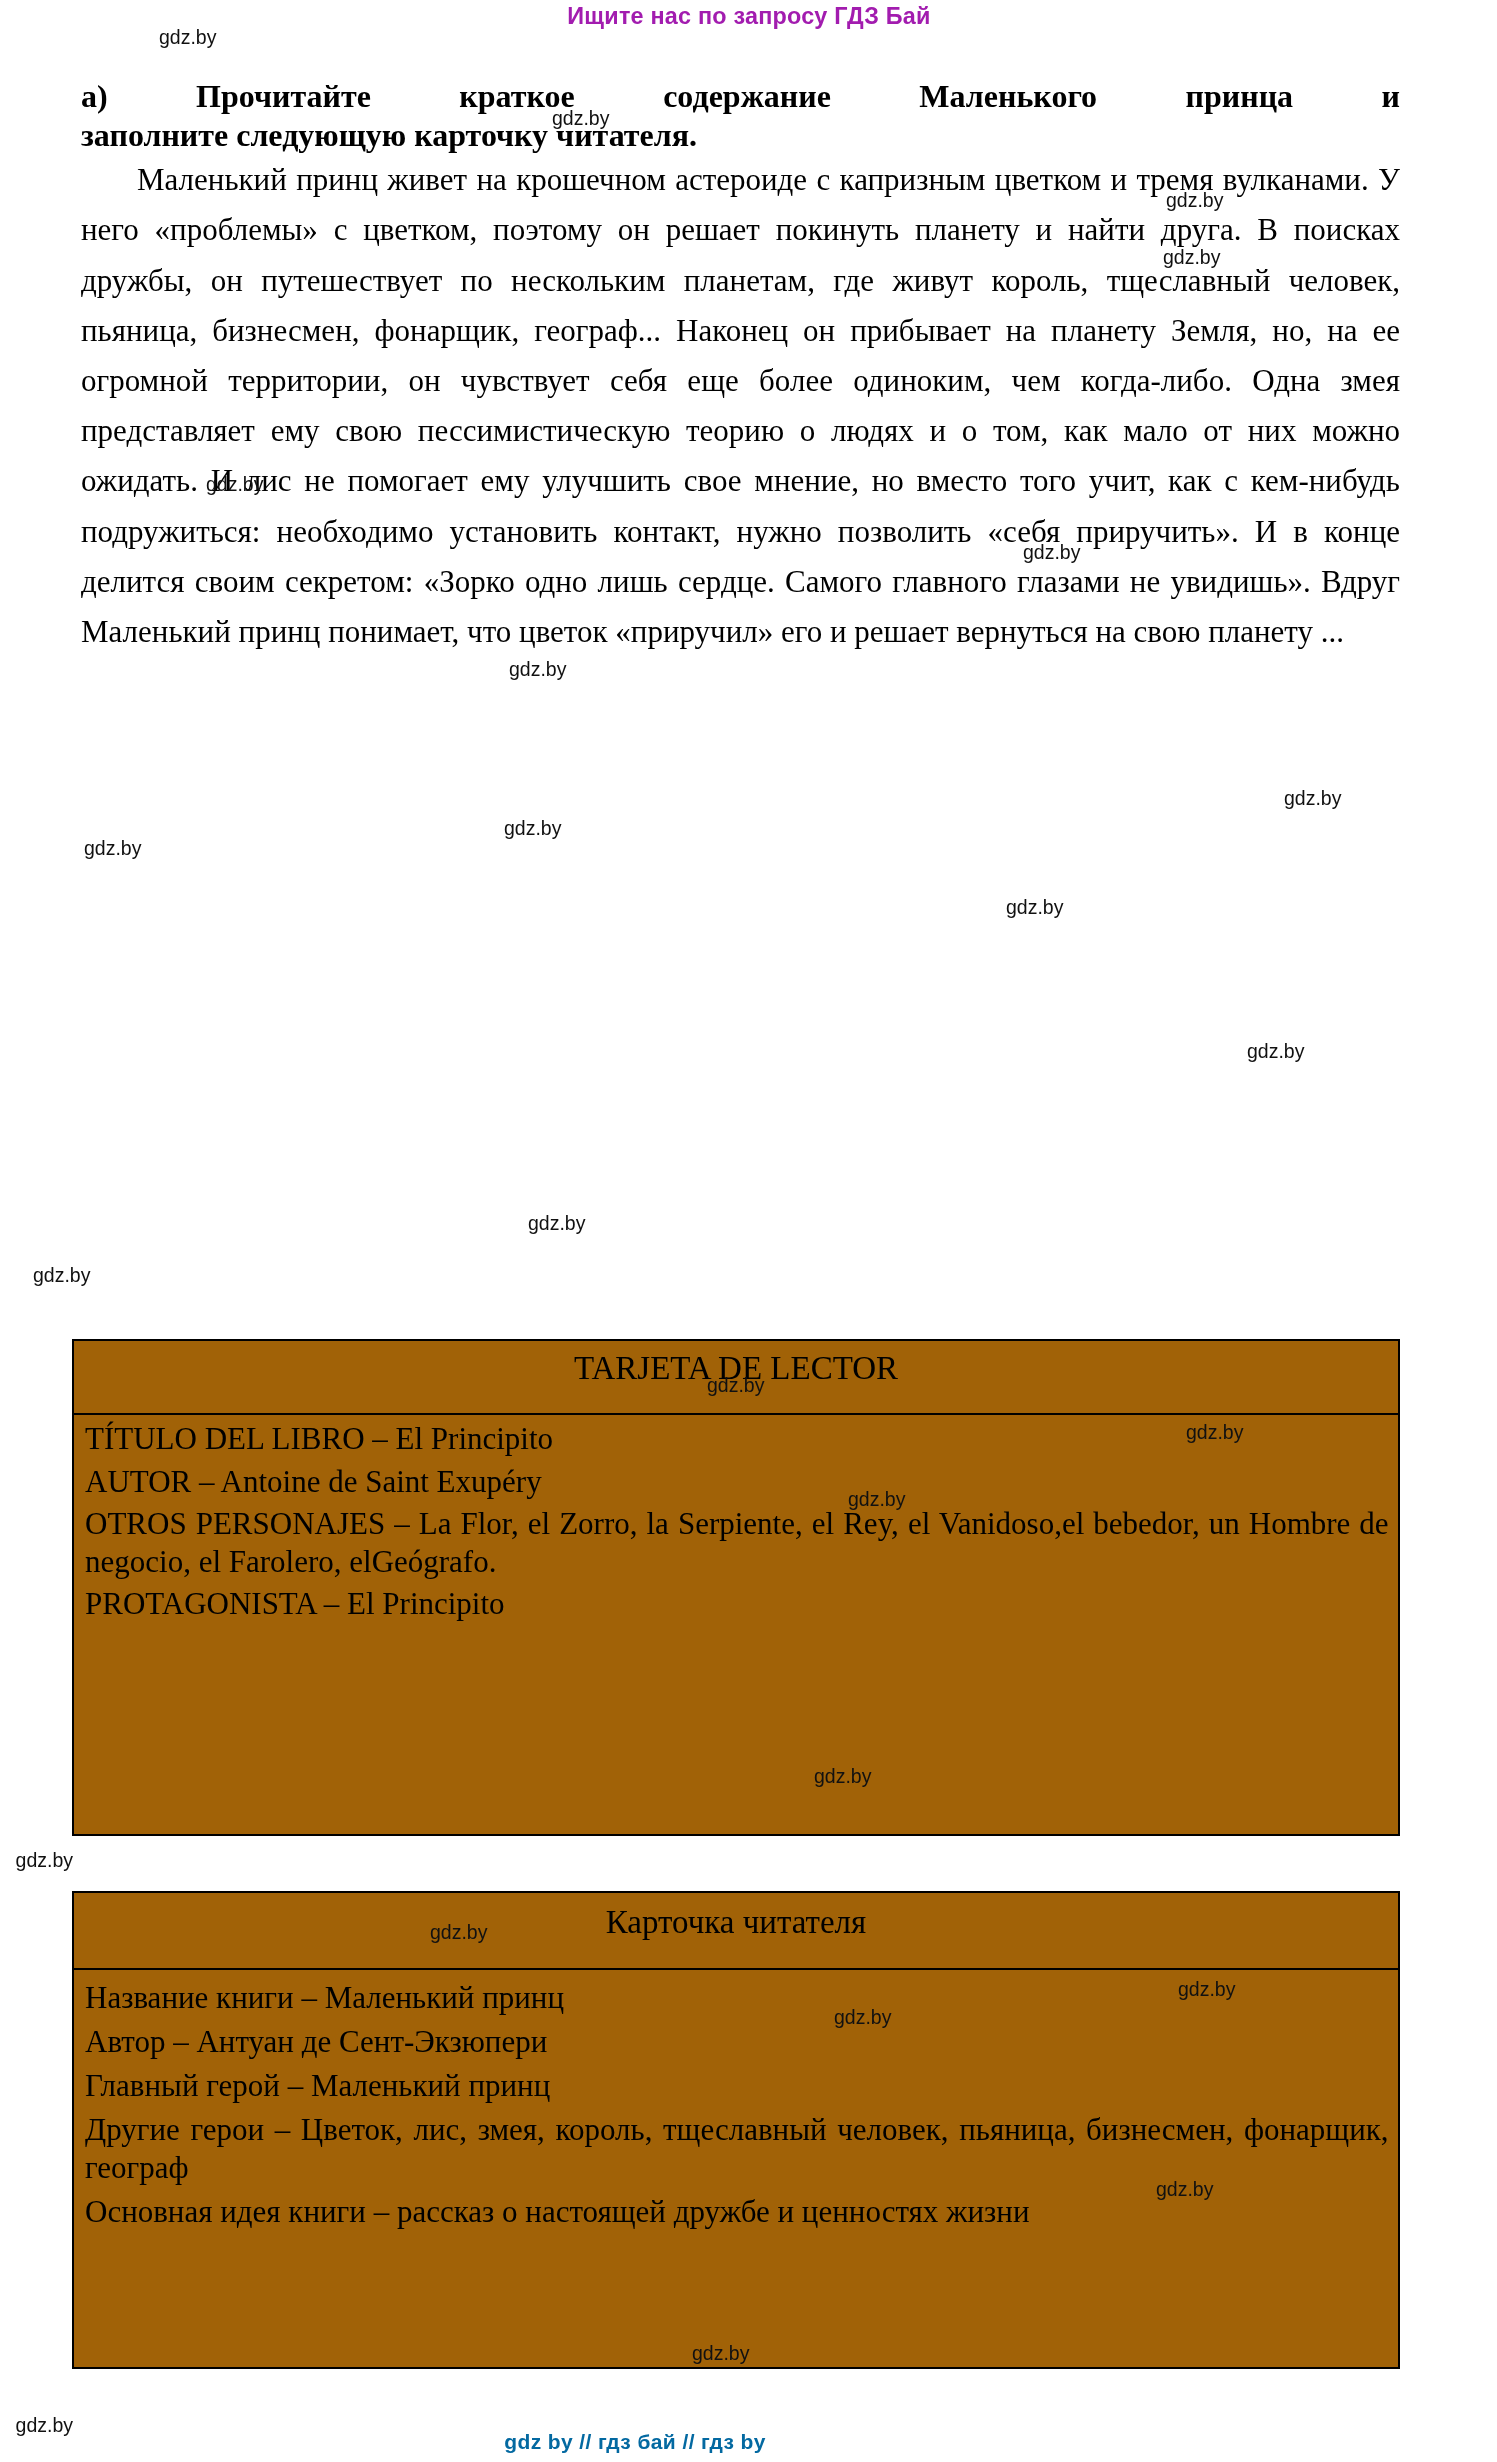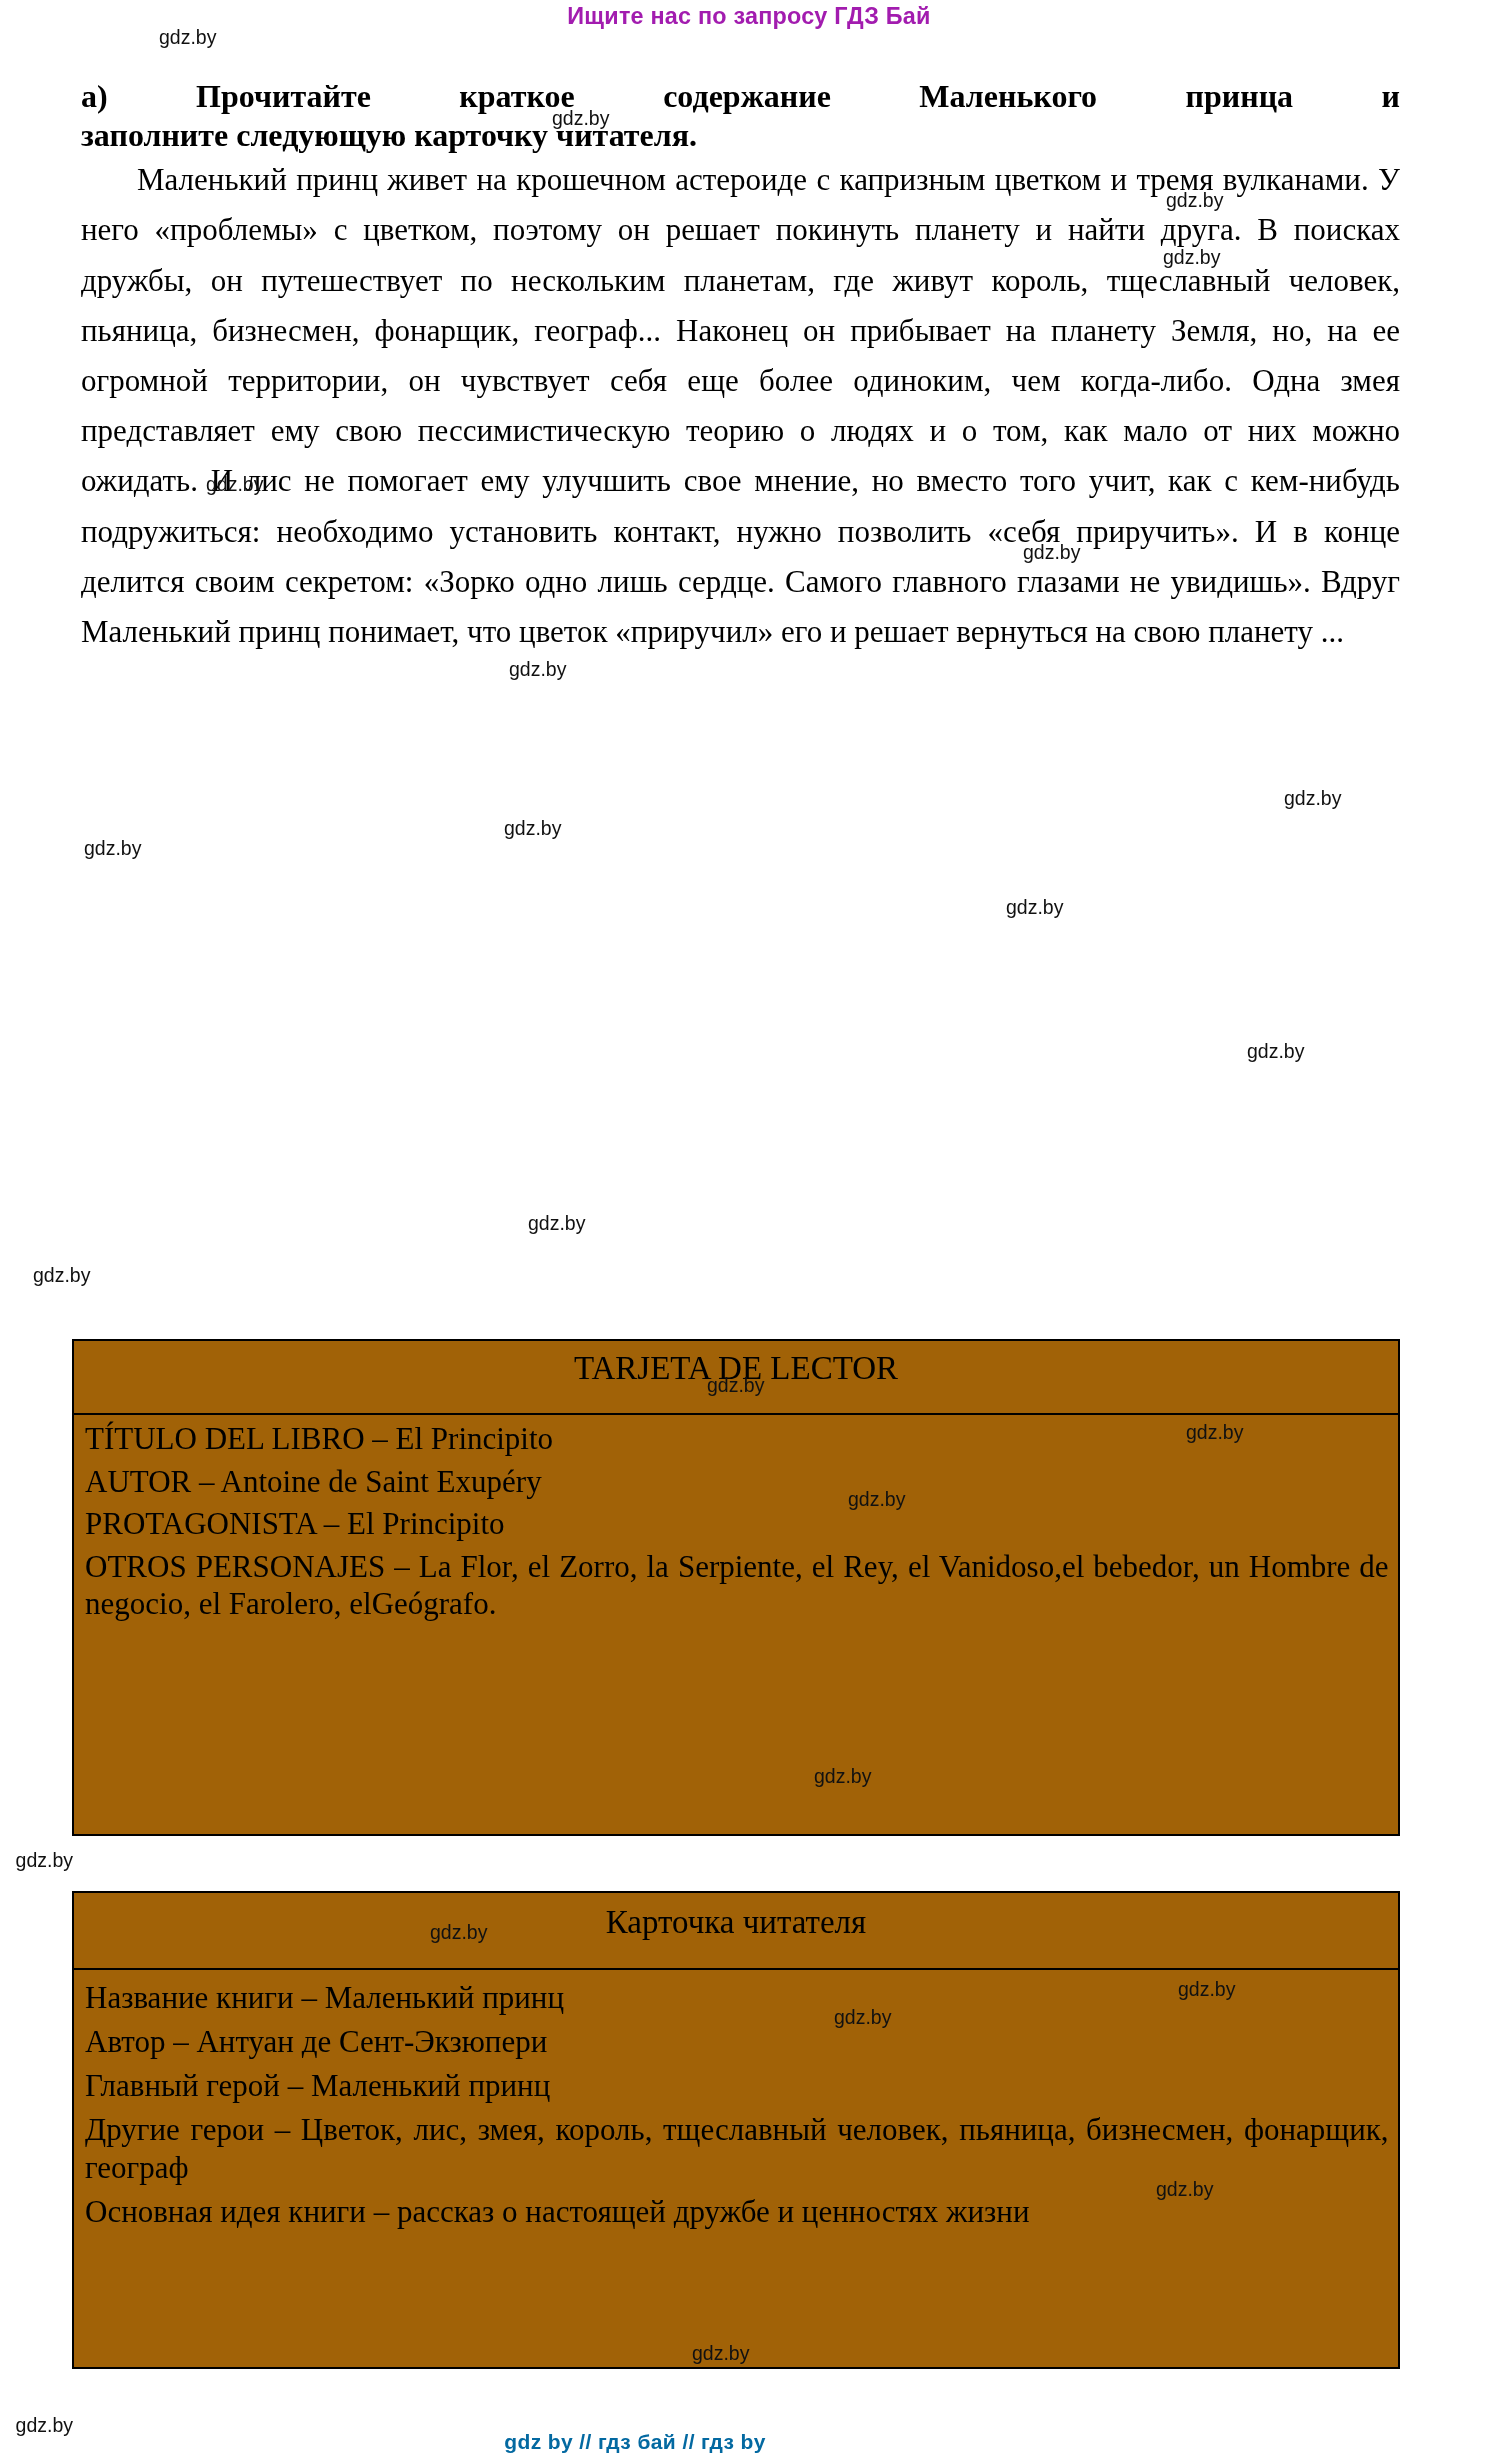--- a/index.html
+++ b/index.html
@@ -168,25 +168,25 @@
     <div class="card-head">
       <span class="card-title">TARJETA DE LECTOR</span>
     </div>
     <div class="card-body">
       <div class="card-line">
         <span class="lbl">TÍTULO DEL LIBRO</span><span class="dash"> – </span><span class="val">El Principito</span>
       </div>
       <div class="card-line">
         <span class="lbl">AUTOR </span><span class="dash"> – </span><span class="val">Antoine de Saint Exupéry</span>
       </div>
-      <div class="card-line">
-        <span class="lbl">PROTAGONISTA</span><span class="dash"> – </span><span class="val">El Principito</span>
-      </div>
       <div class="card-line wrapped">
         <span class="lbl">OTROS PERSONAJES</span><span class="dash"> – </span><span class="val">La Flor, el Zorro, la Serpiente, el Rey, el Vanidoso,el bebedor, un Hombre de negocio, el Farolero, elGeógrafo.</span>
+      </div>
+      <div class="card-line">
+        <span class="lbl">PROTAGONISTA</span><span class="dash"> – </span><span class="val">El Principito</span>
       </div>
     </div>
   </div>
 
   <div class="card" id="card-ru">
     <div class="card-head">
       <span class="card-title">Карточка читателя</span>
     </div>
     <div class="card-body">
       <div class="card-line">

